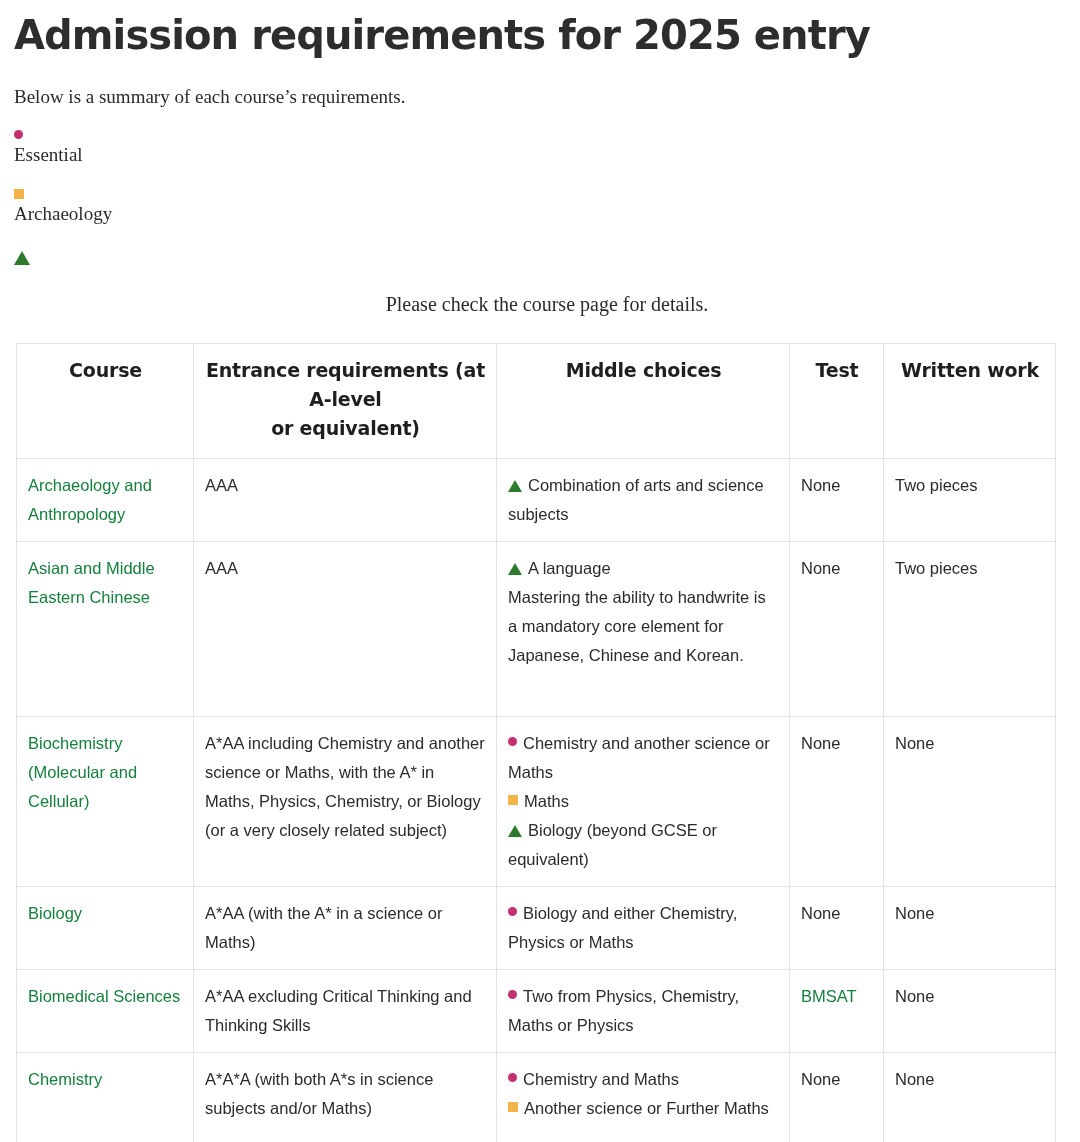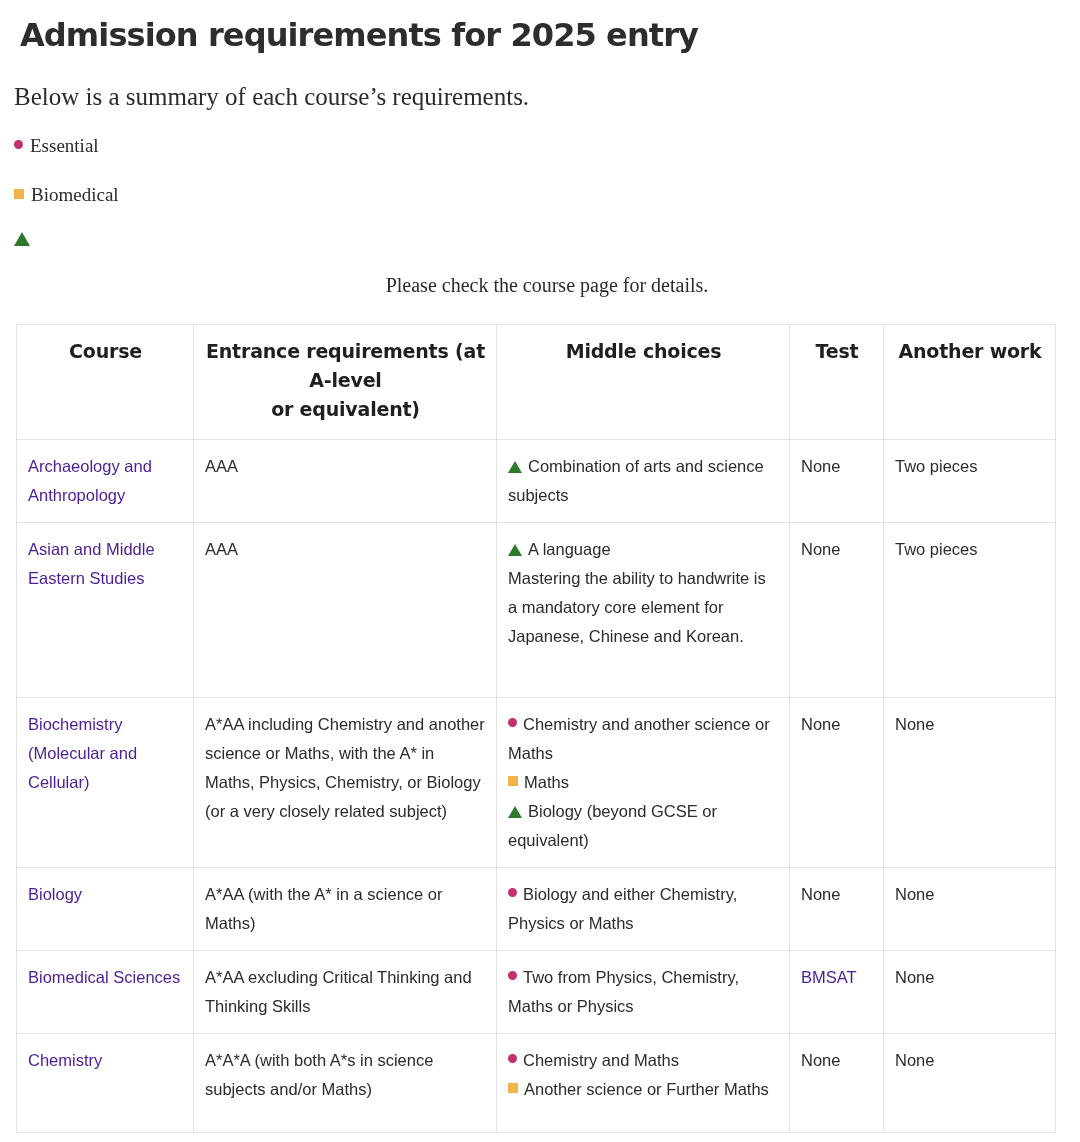--- a/index.html
+++ b/index.html
@@ -19,48 +19,49 @@
   .page {
     position: relative;
     width: 1080px;
     height: 1142px;
     overflow: hidden;
   }
 
   
   .page-title {
     margin: 0;
-    padding: 6px 0 0 20px;
+    padding: 6px 0 0 14px;
     font-family: "DejaVu Sans", sans-serif;
-    font-size: 32px;
+    font-size: 40px;
     line-height: 58px;
     font-weight: bold;
     letter-spacing: -0.9px;
     color: #2d2d2d;
   }
 
   
   .intro-block {
     font-family: "Liberation Serif", serif;
     color: #2b2b2b;
   }
   .intro-line {
     padding: 0 0 0 14px;
-    font-size: 25px;
+    font-size: 19px;
     line-height: 26px;
   }
   .intro-line.first { margin-top: 20px; }
 
   .legend-row {
     display: flex;
     align-items: baseline;
     padding-left: 14px;
     margin-top: 23px;
     font-size: 19px;
     line-height: 26px;
+    flex-direction: column;
   }
   .legend-row .legend-label { display: inline-block; }
 
   .marker {
     display: inline-block;
     flex: 0 0 auto;
     margin-right: 7px;
     position: relative;
   }
   .marker.dot {
@@ -128,21 +129,21 @@
 
   
   col.c-course   { width: 177px; }
   col.c-entrance { width: 303px; }
   col.c-subject  { width: 293px; }
   col.c-test     { width: 94px; }
   col.c-written  { width: 172px; }
 
   .course-link,
   .test-link {
-    color: #4c1d95;
+    color: #15803d;
     text-decoration: none;
     cursor: pointer;
   }
 
   .choice {
     display: block;
     position: relative;
     padding-left: 0;
   }
   .choice .marker { margin-right: 6px; }
@@ -173,21 +174,21 @@
   <div class="intro-block">
     <div class="intro-line first">Below is a summary of each course’s requirements.</div>
 
     <div class="legend-row">
       <span class="marker dot"></span>
       <span class="legend-label">Essential</span>
     </div>
 
     <div class="legend-row">
       <span class="marker square"></span>
-      <span class="legend-label">Biomedical</span>
+      <span class="legend-label">Archaeology</span>
     </div>
 
     <div class="legend-row">
       <span class="marker triangle"></span>
     </div>
 
     <div class="closing-line">Please check the course page for details.</div>
   </div>
 
   <div class="table-wrap">
@@ -201,40 +202,40 @@
       </colgroup>
       <thead>
         <tr>
           <th>Course</th>
           <th>
             <span>Entrance requirements (at A-level</span><br>
             <span>or equivalent)</span>
           </th>
           <th>Middle choices</th>
           <th>Test</th>
-          <th>Another work</th>
+          <th>Written work</th>
         </tr>
       </thead>
       <tbody>
 
         <tr class="row-tall-1">
           <td>
             <a class="course-link">Archaeology and Anthropology</a>
           </td>
           <td>AAA</td>
           <td>
             <span class="choice"><span class="marker triangle"></span><span>Combination of arts and science subjects</span></span>
           </td>
           <td>None</td>
           <td>Two pieces</td>
         </tr>
 
         <tr class="row-tall-2">
           <td>
-            <a class="course-link">Asian and Middle Eastern Studies</a>
+            <a class="course-link">Asian and Middle Eastern Chinese</a>
           </td>
           <td> AAA</td>
           <td>
             <span class="choice"><span class="marker triangle"></span><span>A language</span></span>
             <span class="cell-note">Mastering the ability to handwrite is a mandatory core element for Japanese, Chinese and Korean.</span>
           </td>
           <td>None</td>
           <td>Two pieces</td>
         </tr>
 

